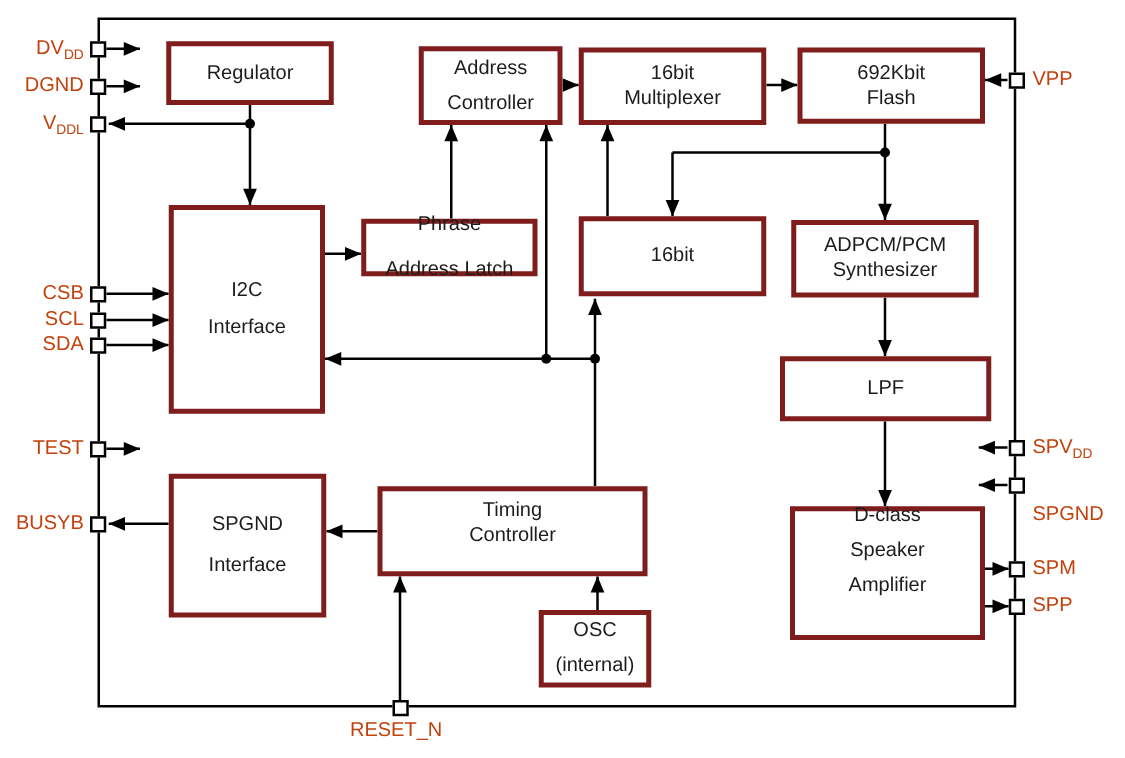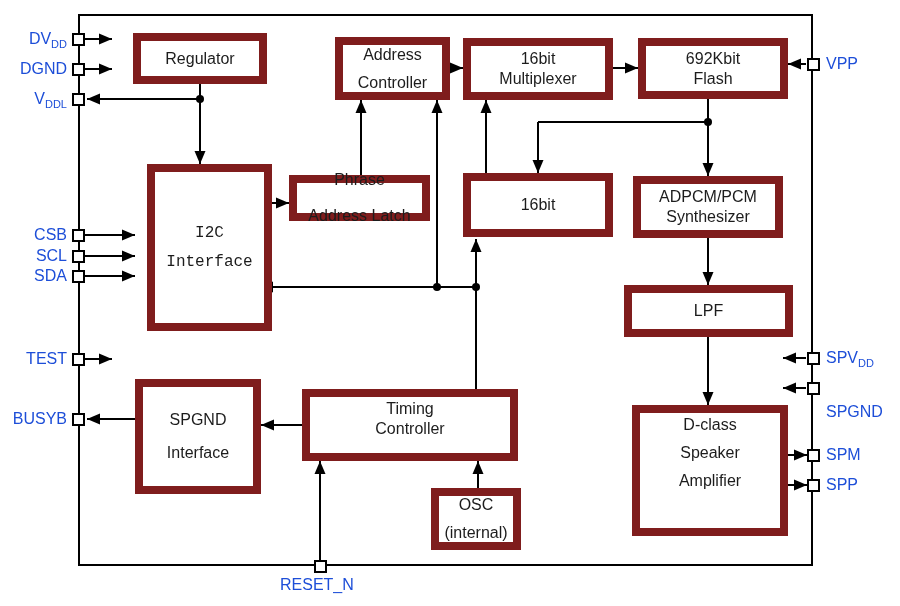--- a/index.html
+++ b/index.html
@@ -13,21 +13,21 @@
   #chip-outline{
     position:absolute;
     border:2px solid #000;
     background:transparent;
     box-sizing:border-box;
   }
   #wire-layer{position:absolute;left:0;top:0;}
   .block{
     position:absolute;
     box-sizing:border-box;
-    border:8px solid #7f1d1d;
+    border:4px solid #7f1d1d;
     background:#ffffff;
     display:flex;
     flex-direction:column;
     align-items:center;
     justify-content:center;
     text-align:center;
     color:#1c1c1c;
     font-size:16px;
     line-height:20px;
   }
@@ -36,21 +36,21 @@
     position:absolute;
     width:13px;height:13px;
     box-sizing:border-box;
     border:2px solid #000;
     background:#ffffff;
   }
   .pin-label{
     position:absolute;
     font-size:16px;
     line-height:18px;
-    color:#1d4ed8;
+    color:#c2410c;
     white-space:nowrap;
   }
   .pin-label sub{
     font-size:11px;
     line-height:0;
     vertical-align:-4px;
     letter-spacing:0px;
   }
   #part-number{
     position:absolute;
@@ -141,21 +141,21 @@
         <span>Controller</span>
       </div>
       <div class="block" style="left: 463px; top: 38px; width: 150px; height: 62px; gap: 0px;">
         <span>16bit</span>
         <span>Multiplexer</span>
       </div>
       <div class="block" style="left: 638px; top: 38px; width: 150px; height: 61px; gap: 0px;">
         <span>692Kbit</span>
         <span>Flash</span>
       </div>
-      <div class="block" style="left: 147px; top: 164px; width: 125px; height: 167px; gap: 9px;  font-family: Liberation Mono, monospace;">
+      <div class="block" style="left: 135px; top: 164px; width: 125px; height: 167px; gap: 9px; ">
         <span>I2C</span>
         <span>Interface</span>
       </div>
       <div class="block" style="left: 289px; top: 175px; width: 141px; height: 46px; gap: 16px; text-align: right;">
         <span>Phrase</span>
         <span>Address Latch</span>
       </div>
       <div class="block" style="left: 463px; top: 173px; width: 150px; height: 64px; gap: 0px;">
         <span>16bit</span>
       </div>
@@ -171,21 +171,21 @@
         <span>Interface</span>
       </div>
       <div class="block" style="left: 302px; top: 389px; width: 216px; height: 72px; gap: 0px; padding-bottom: 12px;">
         <span>Timing</span>
         <span>Controller</span>
       </div>
       <div class="block" style="left: 431px; top: 488px; width: 90px; height: 62px; gap: 8px;">
         <span>OSC</span>
         <span>(internal)</span>
       </div>
-      <div class="block" style="left: 632px; top: 405px; width: 156px; height: 131px; gap: 8px; padding-bottom: 36px;">
+      <div class="block" style="left: 632px; top: 405px; width: 156px; height: 107px; gap: 8px; padding-bottom: 36px;">
         <span>D-class</span>
         <span>Speaker</span>
         <span>Amplifier</span>
       </div>
     </div>
   <div id="pins-layer">
       <div class="pin-square" style="left: 71.5px; top: 32.5px;"></div>
       <div class="pin-label" style="left: 0px; width: 67px; text-align: right; top: 30px;"><span>DV</span><sub>DD</sub></div>
       <div class="pin-square" style="left: 71.5px; top: 62.5px;"></div>
       <div class="pin-label" style="left: 0px; width: 67px; text-align: right; top: 60px;"><span>DGND</span></div>

